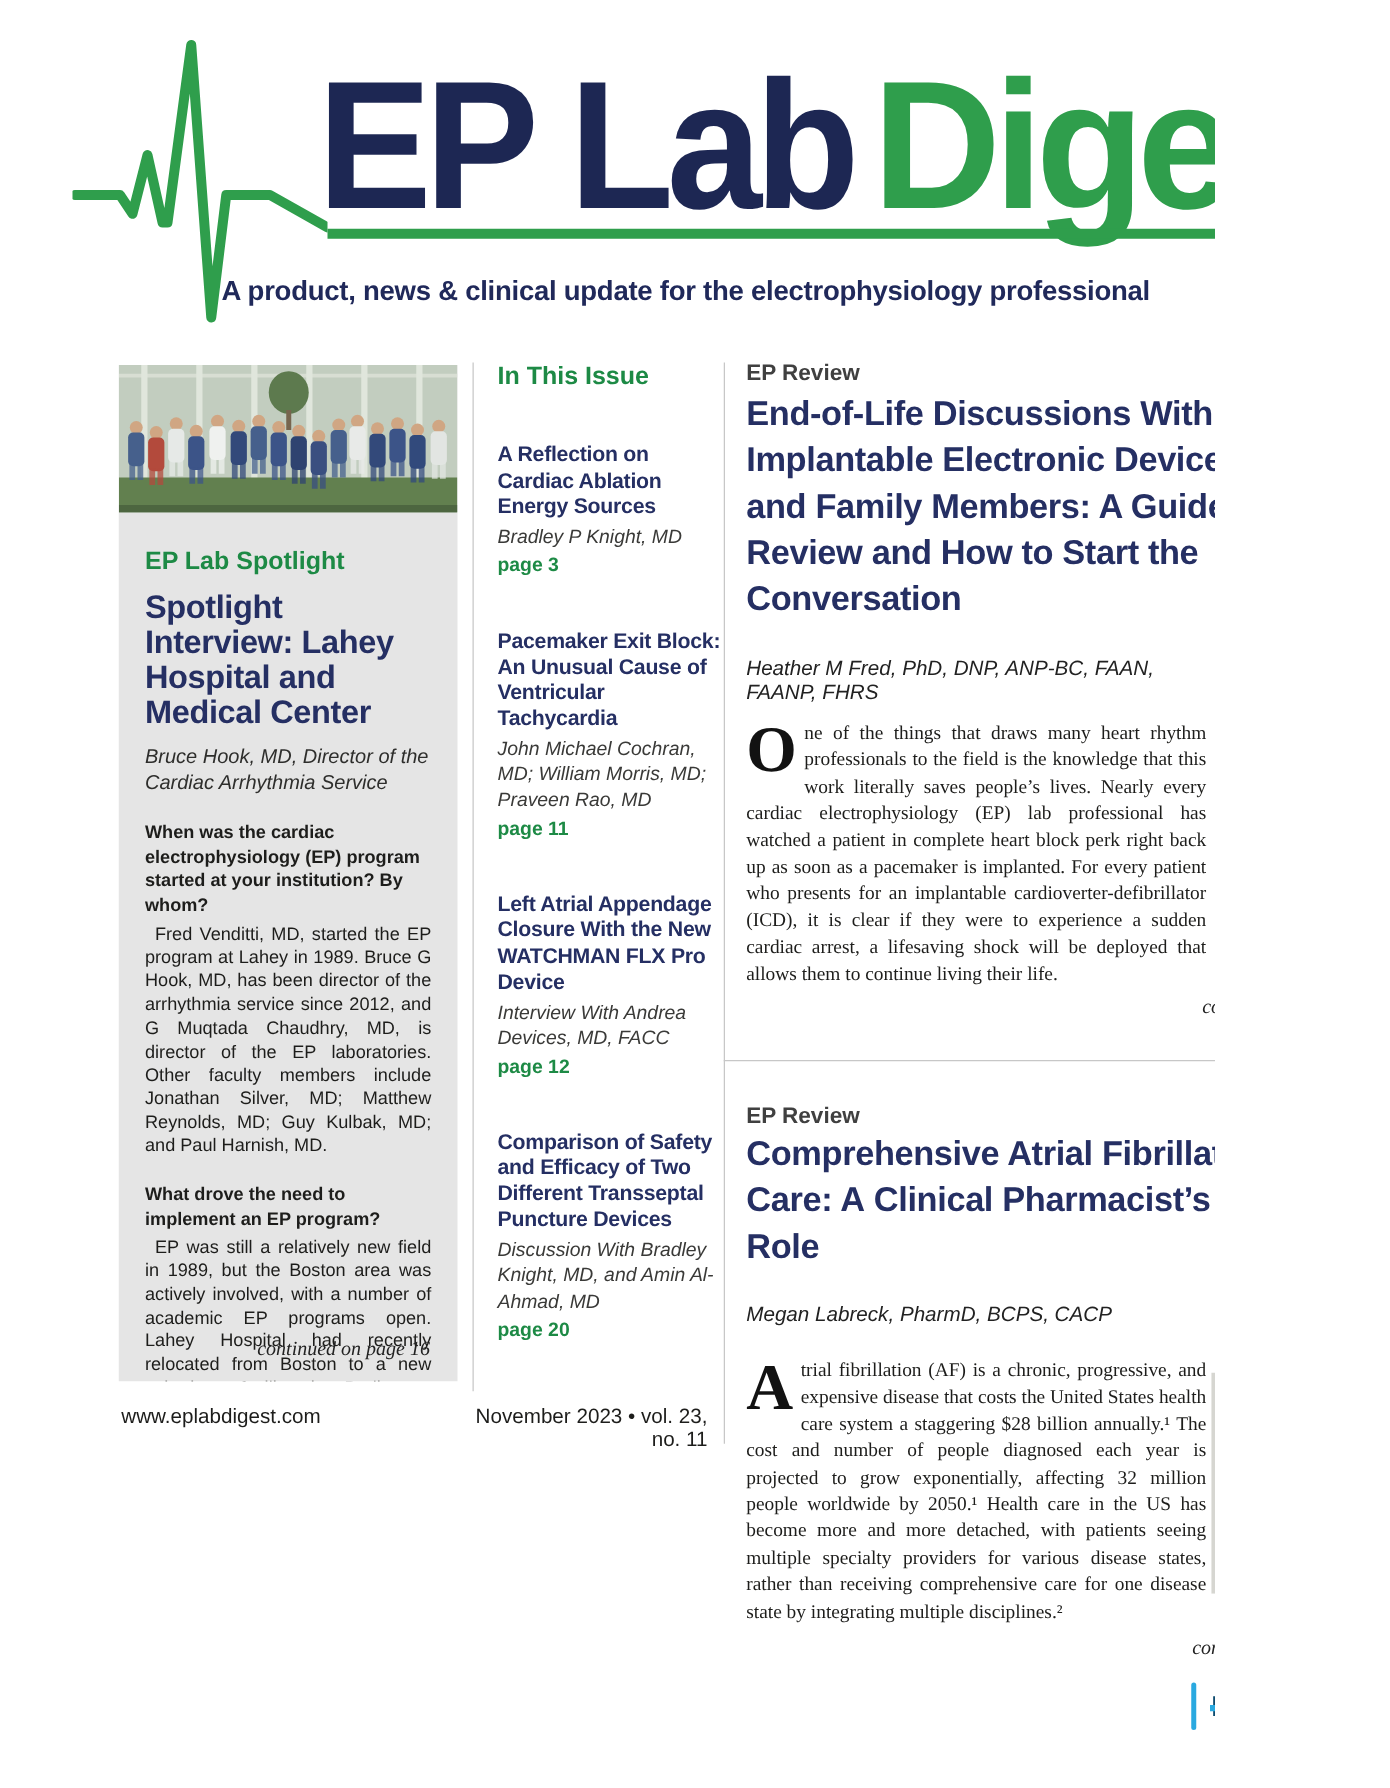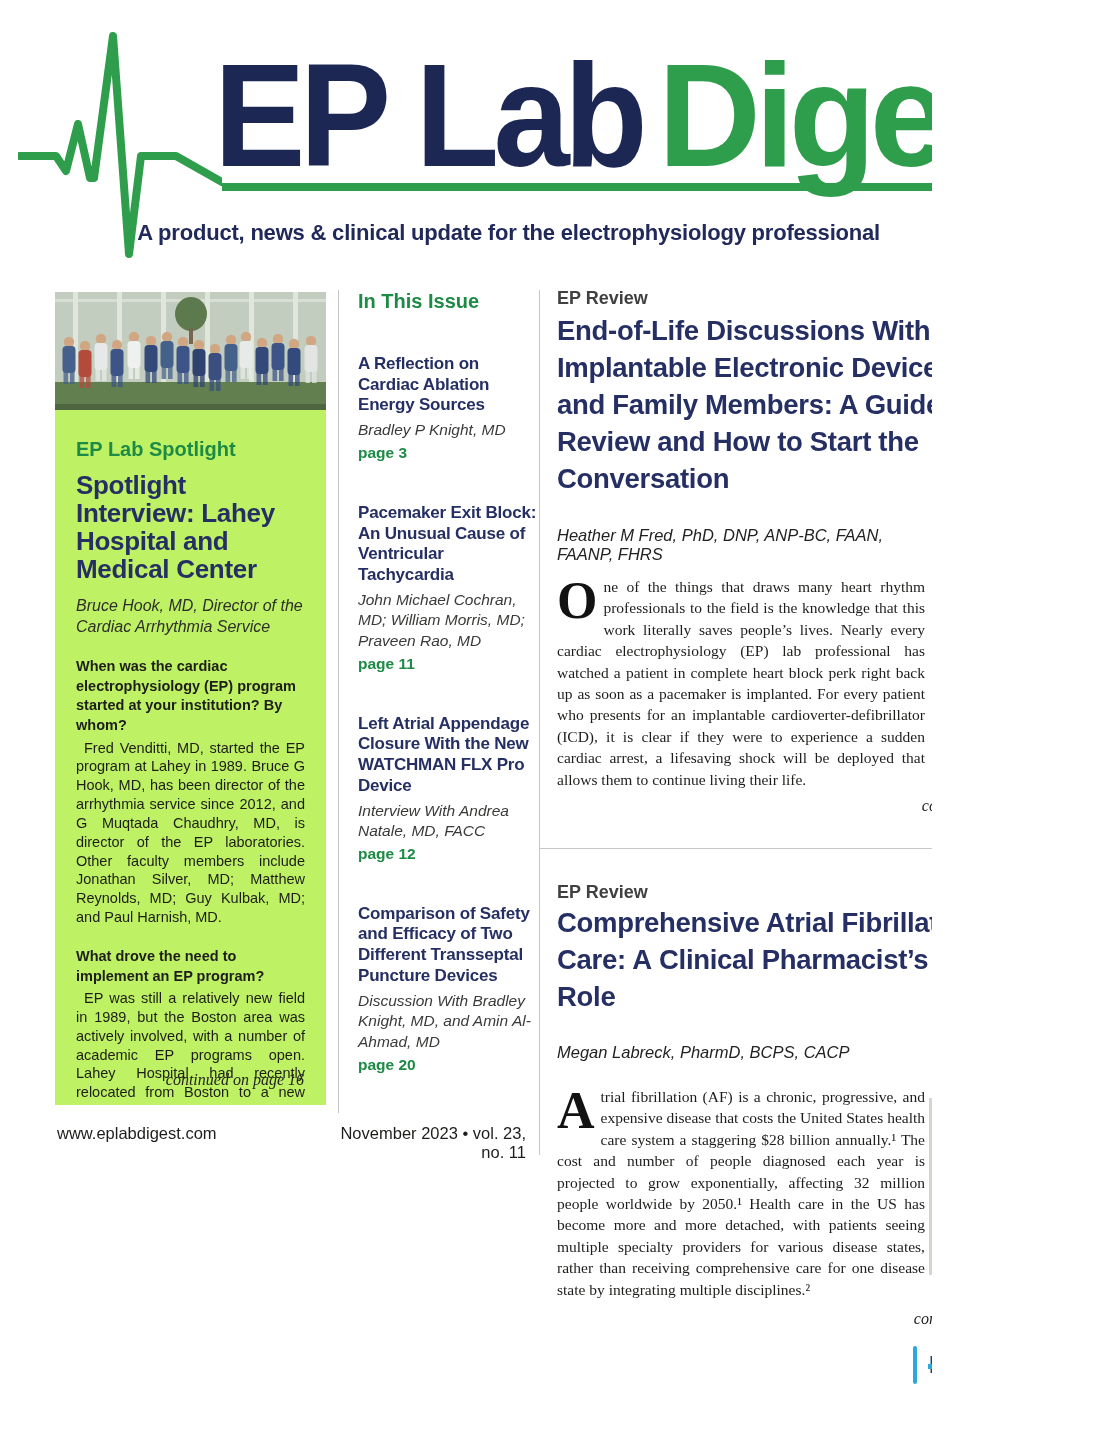--- a/index.html
+++ b/index.html
@@ -1,27 +1,27 @@
 <!DOCTYPE html>
 <html><head>
 <meta charset="utf-8">
 <style>
   html,body{margin:0;padding:0;background:#ffffff;}
   .page{position:relative;width:932px;height:1430px;background:#ffffff;overflow:hidden;
-        font-family:"Liberation Sans",sans-serif;color:#1d1d1b;}
+        font-family:"Liberation Sans",sans-serif;color:#1d1d1b;margin-left:40px;}
 
   
   .wave-svg{position:absolute;left:18px;top:24px;width:204px;height:242px;}
   .logo-svg{position:absolute;left:212px;top:40px;width:850px;height:160px;}
   .tagline{position:absolute;right:52px;top:220px;font-size:22px;font-weight:bold;
            color:#20295a;letter-spacing:-0.2px;}
 
   
   .spotlight{position:absolute;left:55px;top:292px;width:271px;height:813px;
-             background:#bef264;overflow:hidden;}
+             background:#e5e5e5;overflow:hidden;}
   .spotlight .inner{padding:0 21px;}
   .group-photo{display:block;width:271px;height:118px;}
   .kicker{color:#1d8a45;font-weight:bold;}
   .sp-kicker{font-size:20px;margin-top:28px;}
   .sp-title{color:#252f63;font-weight:bold;font-size:26px;line-height:1.08;margin-top:10px;letter-spacing:-0.3px;}
   .sp-byline{font-style:italic;font-size:16px;line-height:1.28;color:#2e2e2c;margin-top:13px;}
   .sp-q{font-weight:bold;font-size:14.5px;line-height:1.35;margin-top:20px;}
   .sp-a{font-size:14.5px;line-height:1.3;text-align:justify;margin-top:3px;text-indent:8px;}
   .sp-cont{position:absolute;right:22px;bottom:16px;font-family:"Liberation Serif",serif;
            font-style:italic;font-size:16px;color:#222;}
@@ -145,21 +145,21 @@
     </div>
 
     <div class="toc-item">
       <div class="toc-title">Pacemaker Exit Block: An Unusual Cause of Ventricular Tachycardia</div>
       <div class="toc-byline">John Michael Cochran, MD; William Morris, MD; Praveen Rao, MD</div>
       <div class="toc-page">page 11</div>
     </div>
 
     <div class="toc-item">
       <div class="toc-title">Left Atrial Appendage Closure With the New WATCHMAN FLX Pro Device</div>
-      <div class="toc-byline">Interview With Andrea Natale, MD, FACC</div>
+      <div class="toc-byline">Interview With Andrea Devices, MD, FACC</div>
       <div class="toc-page">page 12</div>
     </div>
 
     <div class="toc-item">
       <div class="toc-title">Comparison of Safety and Efficacy of Two Different Transseptal Puncture Devices</div>
       <div class="toc-byline">Discussion With Bradley Knight, MD, and Amin Al-Ahmad, MD</div>
       <div class="toc-page">page 20</div>
     </div>
   </nav>
 

